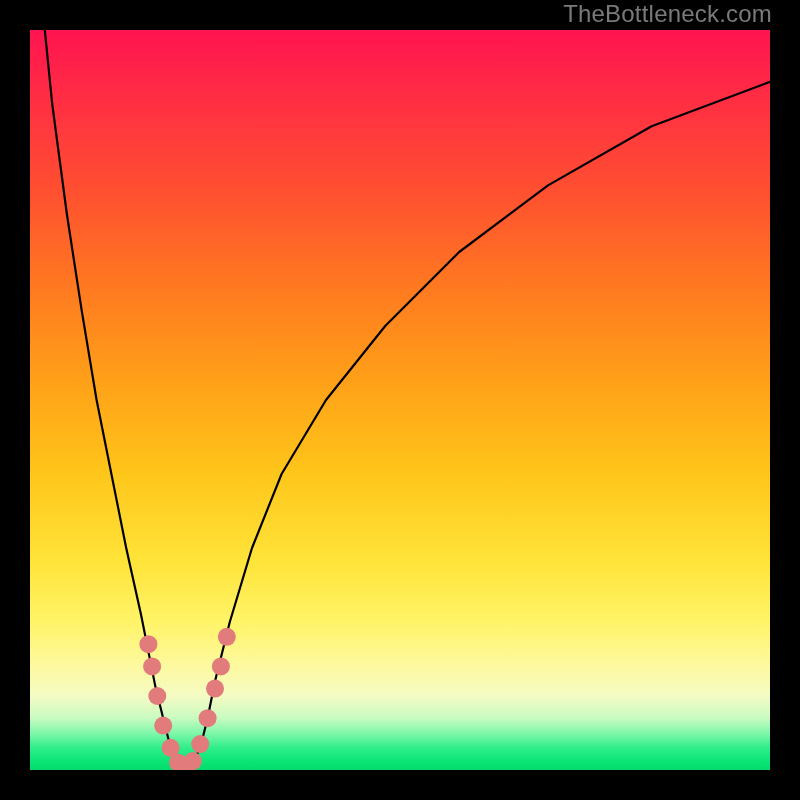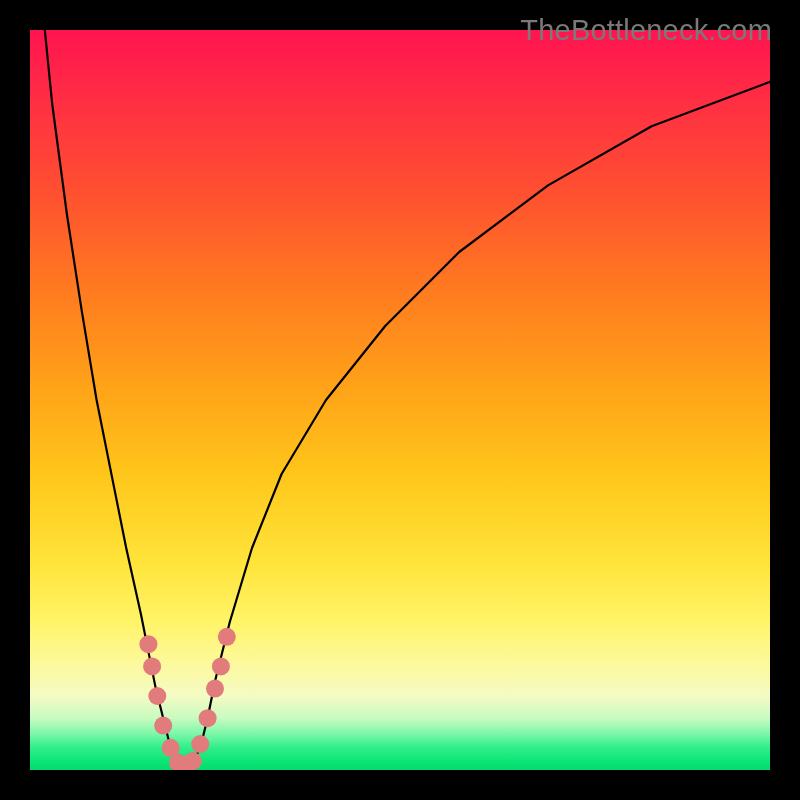--- a/index.html
+++ b/index.html
@@ -41,24 +41,24 @@
       #f4fbc4 90%,
       #c8fbc0 93%,
       #80f7aa 95%,
       #30ee8a 97%,
       #08e474 99%,
       #06d96e 100%
     );
   }
   .watermark {
     position: absolute;
-    top: 14px;
+    top: 0;
     right: 28px;
     color: #7a7a7a;
-    font-size: 29px;
+    font-size: 24px;
     font-weight: 500;
     letter-spacing: 0.2px;
     user-select: none;
   }
   svg {
     position: absolute;
     left: 0; top: 0;
   }
 </style>
 </head>

